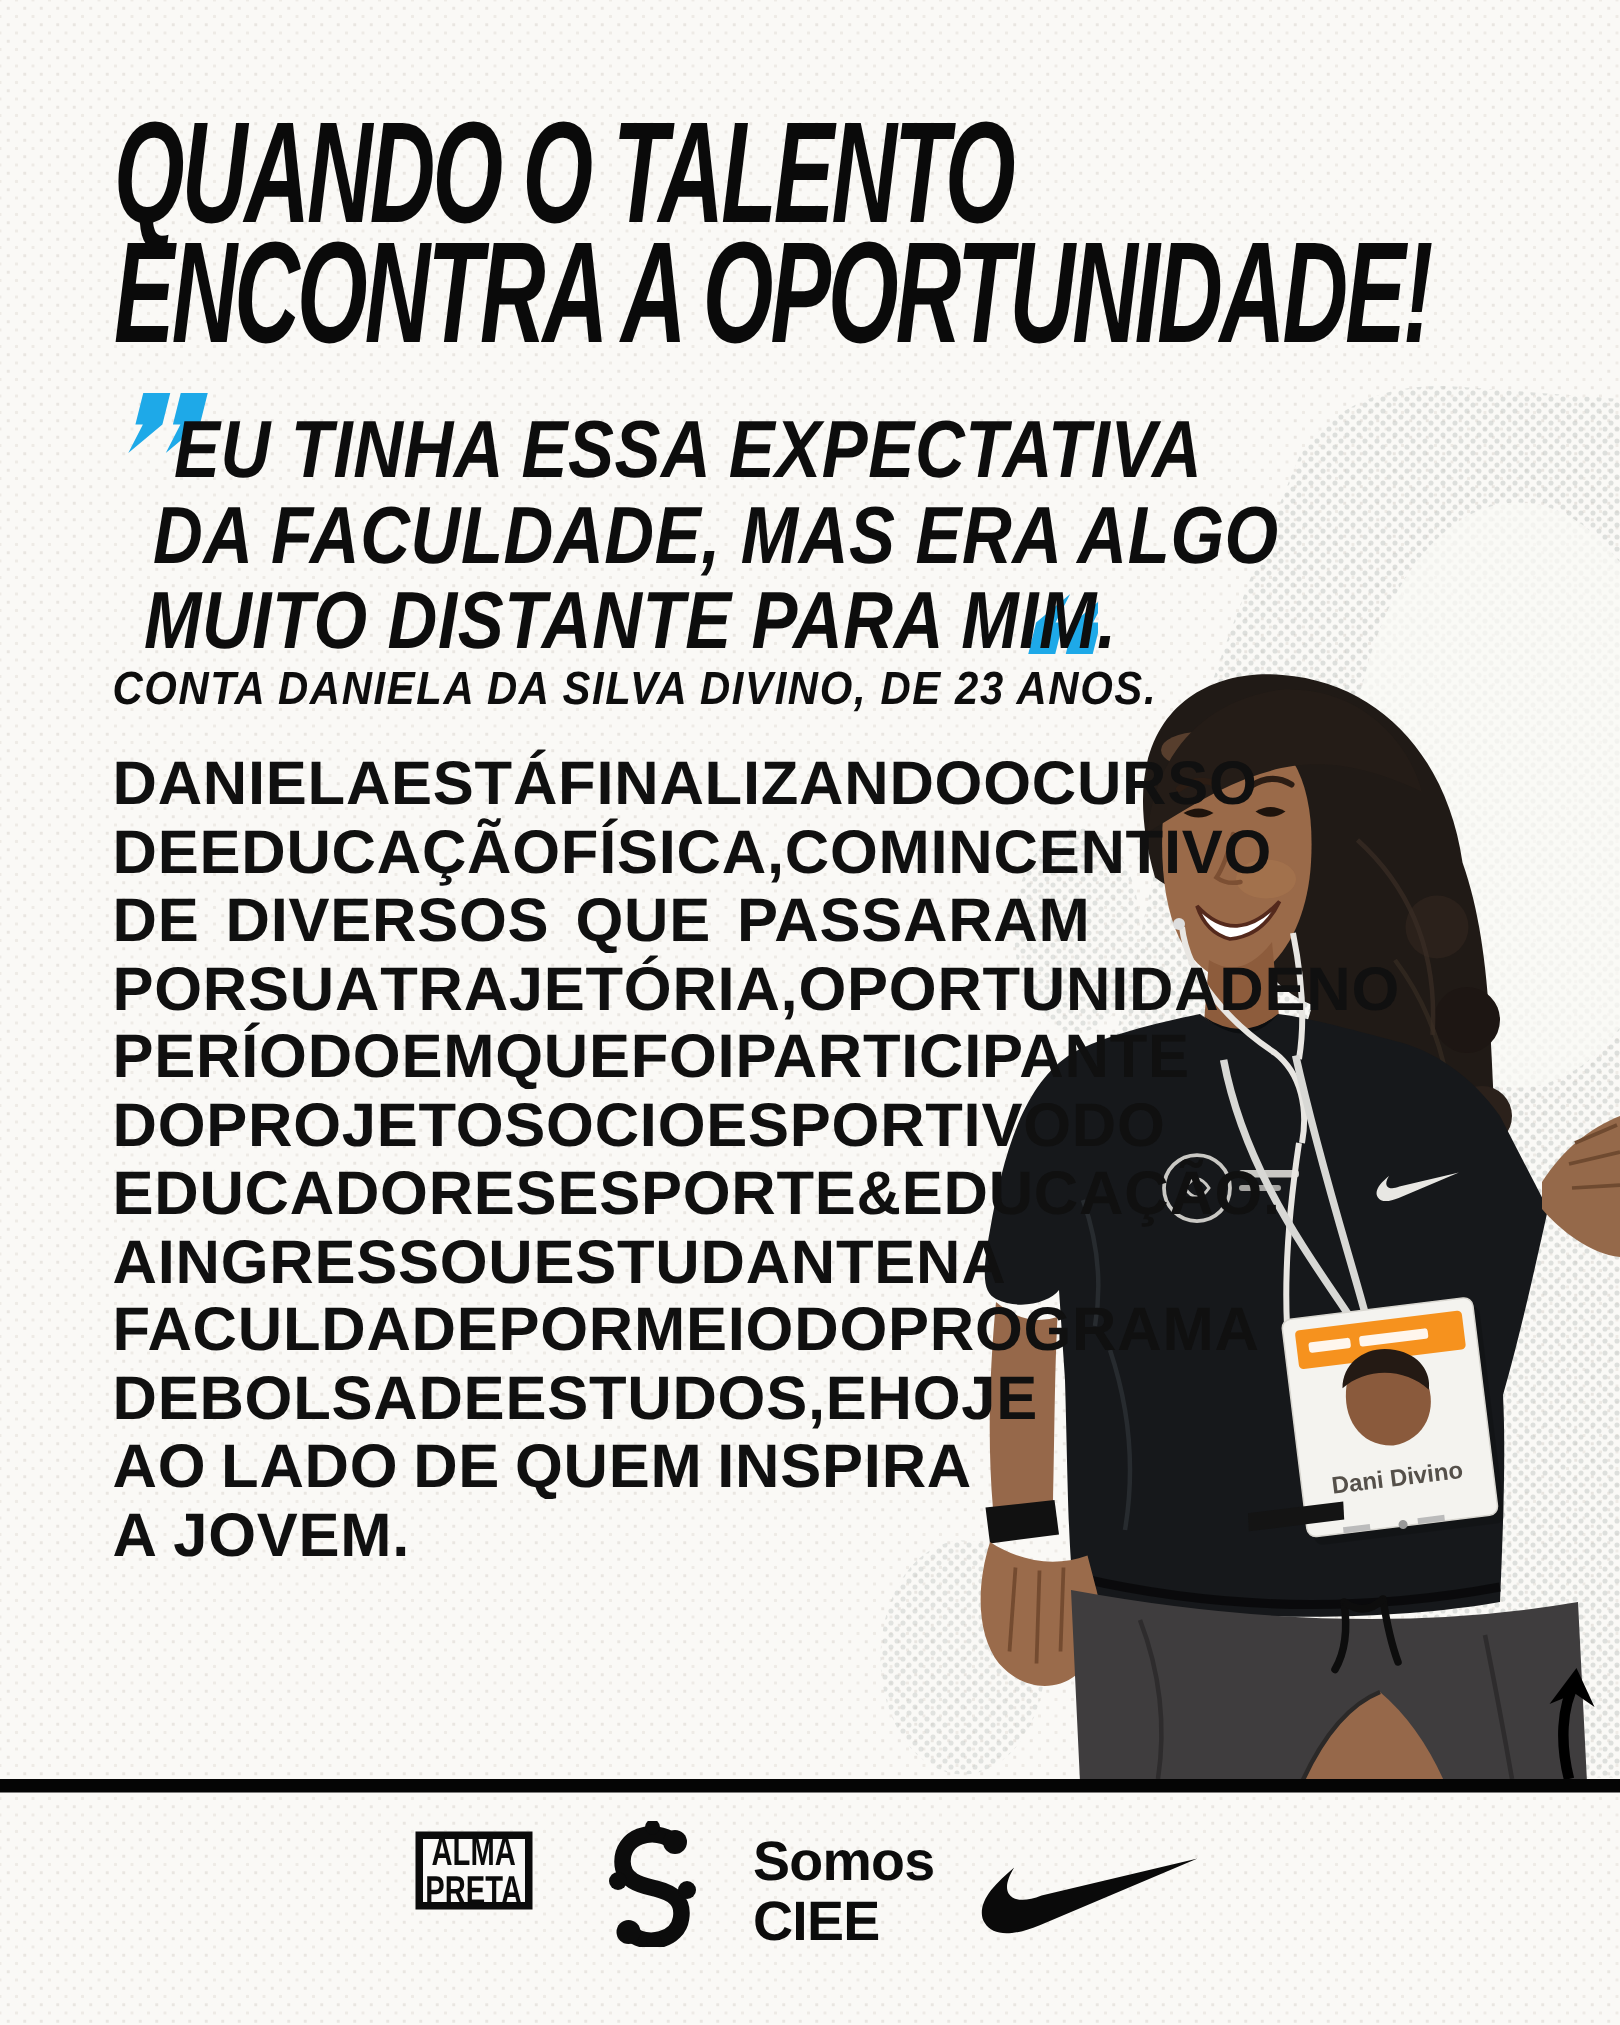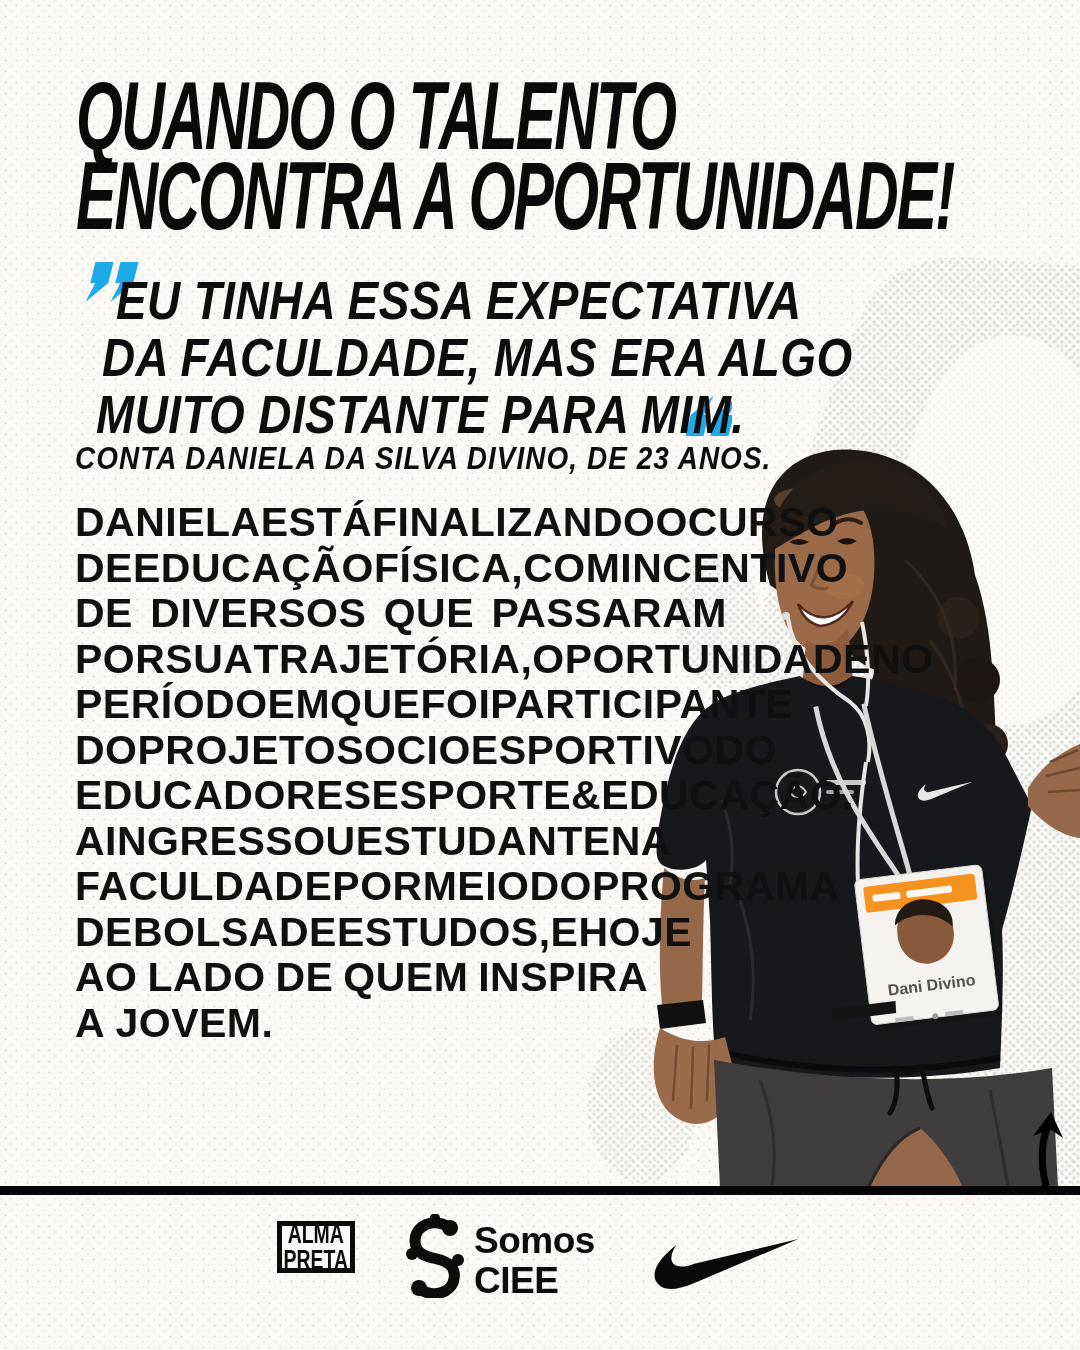--- a/index.html
+++ b/index.html
@@ -69,21 +69,21 @@
     border:5px solid #0b0b0b;background:#faf9f7;box-sizing:border-box;
     display:flex;align-items:center;justify-content:center;
   }
   .ap-text{
     font-weight:700;font-size:27px;line-height:26px;text-align:center;
     letter-spacing:0;transform:scaleX(0.72);transform-origin:50% 50%;
     color:#0b0b0b;white-space:nowrap;
   }
   .ciee-glyph{left:406px;top:1214px;}
   .ciee-text{
-    left:474px;top:1221px;font-weight:700;font-size:37px;line-height:40px;
+    left:502px;top:1221px;font-weight:700;font-size:37px;line-height:40px;
     color:#0c0c0c;letter-spacing:-0.5px;
   }
   .nike{left:650px;top:1234px;}
 </style>
 </head>
 <body>
 
 <div class="canvas">
 
   <svg class="art" viewBox="0 0 1080 1350" aria-hidden="true">

